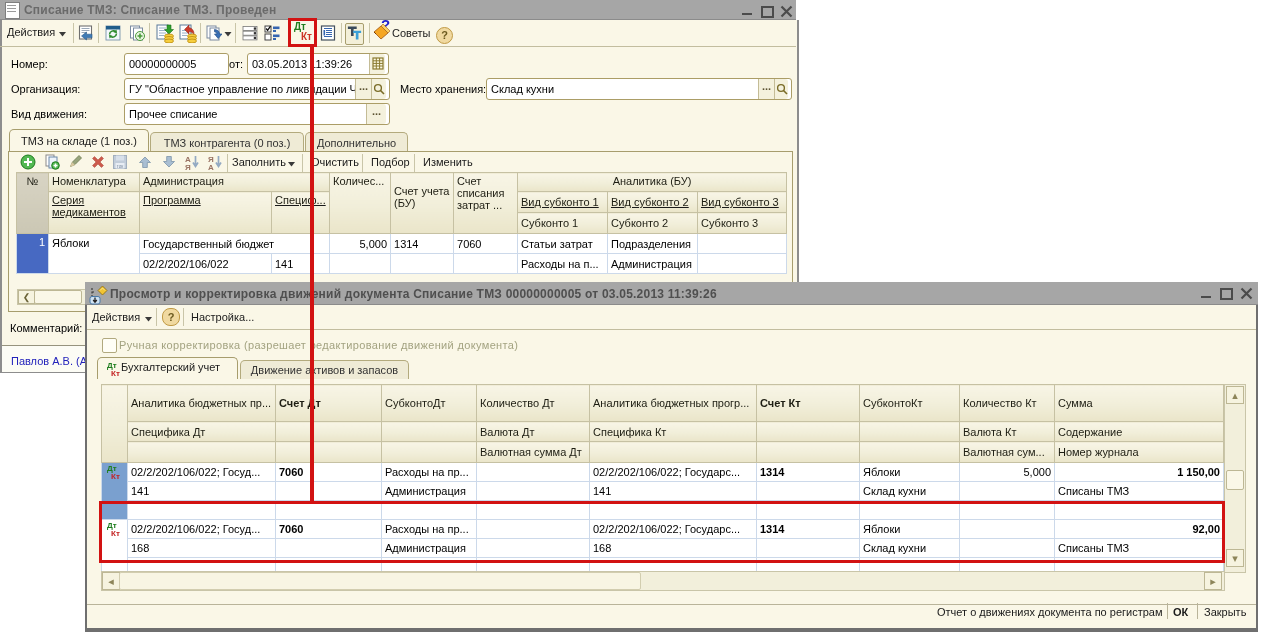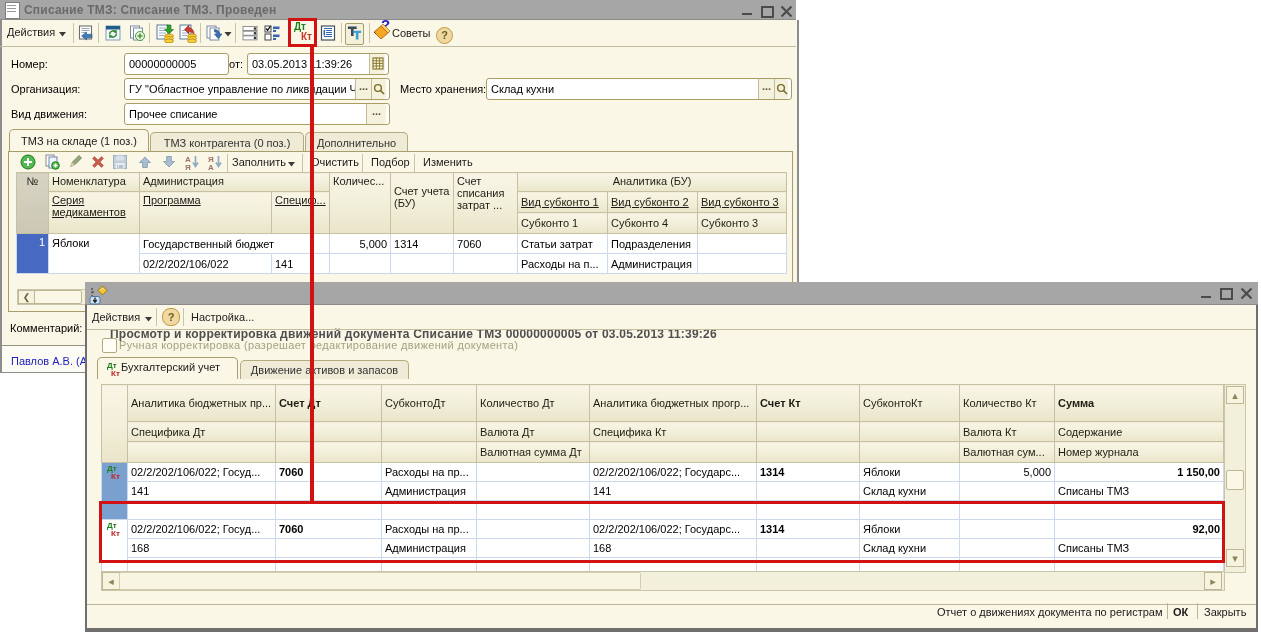--- a/index.html
+++ b/index.html
@@ -270,21 +270,21 @@
     <tr style="height:21px;text-decoration:underline;">
       <td rowspan="2" class="h1" style="vertical-align:top;padding-top:2px;white-space:normal;">Серия медикаментов</td>
       <td rowspan="2" class="h1" style="vertical-align:top;padding-top:2px;">Программа</td>
       <td rowspan="2" class="h1" style="vertical-align:top;padding-top:2px;">Специф...</td>
       <td class="h1">Вид субконто 1</td>
       <td class="h1">Вид субконто 2</td>
       <td class="h1">Вид субконто 3</td>
     </tr>
     <tr style="height:21px;">
       <td class="h1">Субконто 1</td>
-      <td class="h1">Субконто 4</td>
+      <td class="h1">Субконто 2</td>
       <td class="h1">Субконто 3</td>
     </tr>
     <tr style="height:20px;">
       <td rowspan="2" class="d1" style="background:#4769c2;color:#fff;text-align:right;vertical-align:top;padding-top:2px;">1</td>
       <td rowspan="2" class="d1" style="vertical-align:top;padding-top:3px;">Яблоки</td>
       <td colspan="2" class="d1">Государственный бюджет</td>
       <td class="d1" style="text-align:right;">5,000</td>
       <td class="d1">1314</td>
       <td class="d1">7060</td>
       <td class="d1">Статьи затрат</td>
@@ -317,21 +317,21 @@
 <div id="w2" class="abs" style="left:85px;top:282px;width:1173px;height:350px;">
   <div class="abs" style="left:0;top:0;width:1173px;height:350px;background:#faf7e7;border:solid #6f6f6f;border-width:2px 2px 4px 2px;box-sizing:border-box;"></div>
   <div class="abs titlebar" style="left:0;top:0;width:1173px;height:23px;"></div>
   <svg class="abs" style="left:4px;top:2px;" width="20" height="21" viewBox="0 0 20 21">
     <path d="M3 4 L3 12 M3 8 L6.5 8" stroke="#333" stroke-width="1.1" stroke-dasharray="2,1.5"></path>
     <rect x="1" y="12.5" width="10" height="7.5" rx="2" fill="#cfe2f2" stroke="#4a7aa8"></rect>
     <path d="M6 13.5 L6 17.5 M4.2 16 L6 18.3 L7.8 16" fill="none" stroke="#222" stroke-width="1.3"></path>
     <path d="M9 6.5 L13.5 2 L18 6.5 L13.5 11 Z" fill="#f2c431" stroke="#8a6a10" stroke-width="0.8"></path>
     <path d="M11 6.5 L13.5 4 L16 6.5" fill="none" stroke="#fae58a" stroke-width="1"></path>
   </svg>
-  <div class="abs tt" style="left:25px;top:5px;font-size:12px;font-weight:bold;color:#4f4f4f;letter-spacing:0.22px;margin-top:40px;">Просмотр и корректировка движений документа Списание ТМЗ 00000000005 от 03.05.2013 11:39:26</div>
+  <div class="abs tt" style="left:25px;top:5px;font-size:12px;font-weight:bold;color:#4f4f4f;letter-spacing:0.22px;">Просмотр и корректировка движений документа Списание ТМЗ 00000000005 от 03.05.2013 11:39:26</div>
   
   <div class="abs" style="left:1116px;top:14px;width:10px;height:2px;background:#4b4b4b;"></div>
   <div class="abs" style="left:1135px;top:6px;width:9px;height:8px;border:2px solid #4b4b4b;"></div>
   <svg class="abs" style="left:1155px;top:5px;" width="13" height="13" viewBox="0 0 13 13">
     <path d="M1.5 1.5 L11.5 11.5 M11.5 1.5 L1.5 11.5" stroke="#4b4b4b" stroke-width="2.2"></path>
   </svg>
   
   <div class="abs" style="left:2px;top:23px;width:1169px;height:24px;border-bottom:1px solid #c2bd9f;"></div>
   <div class="abs tt" style="left:7px;top:29px;">Действия</div>
   <svg class="abs" style="left:59px;top:34px" width="9" height="6">
@@ -368,21 +368,21 @@
     <tr style="height:37px;">
       <td rowspan="3" class="h2"></td>
       <td class="h2">Аналитика бюджетных пр...</td>
       <td class="h2" style="font-weight:bold;">Счет Дт</td>
       <td class="h2">СубконтоДт</td>
       <td class="h2">Количество Дт</td>
       <td class="h2">Аналитика бюджетных прогр...</td>
       <td class="h2" style="font-weight:bold;">Счет Кт</td>
       <td class="h2">СубконтоКт</td>
       <td class="h2">Количество Кт</td>
-      <td class="h2" style="font-weight:bold;">Сумма</td>
+      <td class="h2" style="font-weight:normal;">Сумма</td>
     </tr>
     <tr style="height:20px;margin-top:37px;">
       <td class="h2">Специфика Дт</td>
       <td class="h2"></td>
       <td class="h2"></td>
       <td class="h2">Валюта Дт</td>
       <td class="h2">Специфика Кт</td>
       <td class="h2"></td>
       <td class="h2"></td>
       <td class="h2">Валюта Кт</td>

